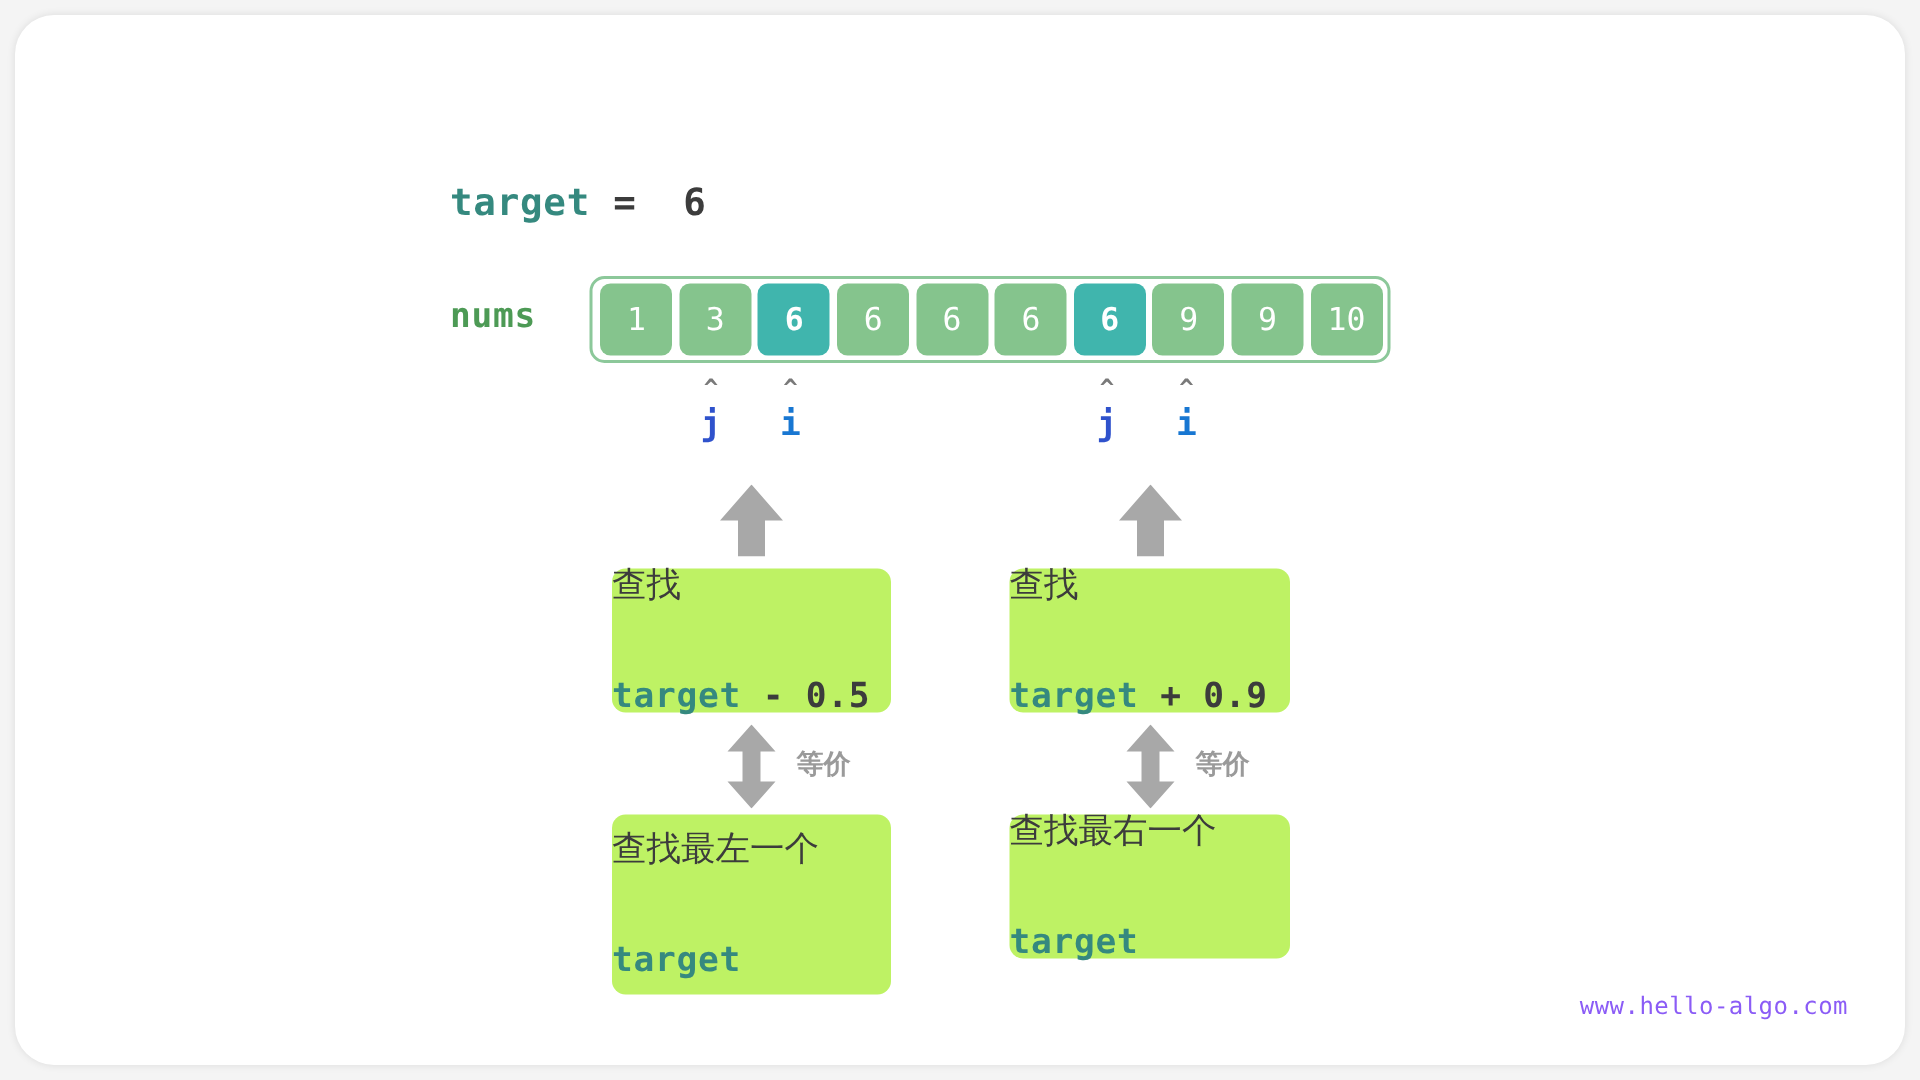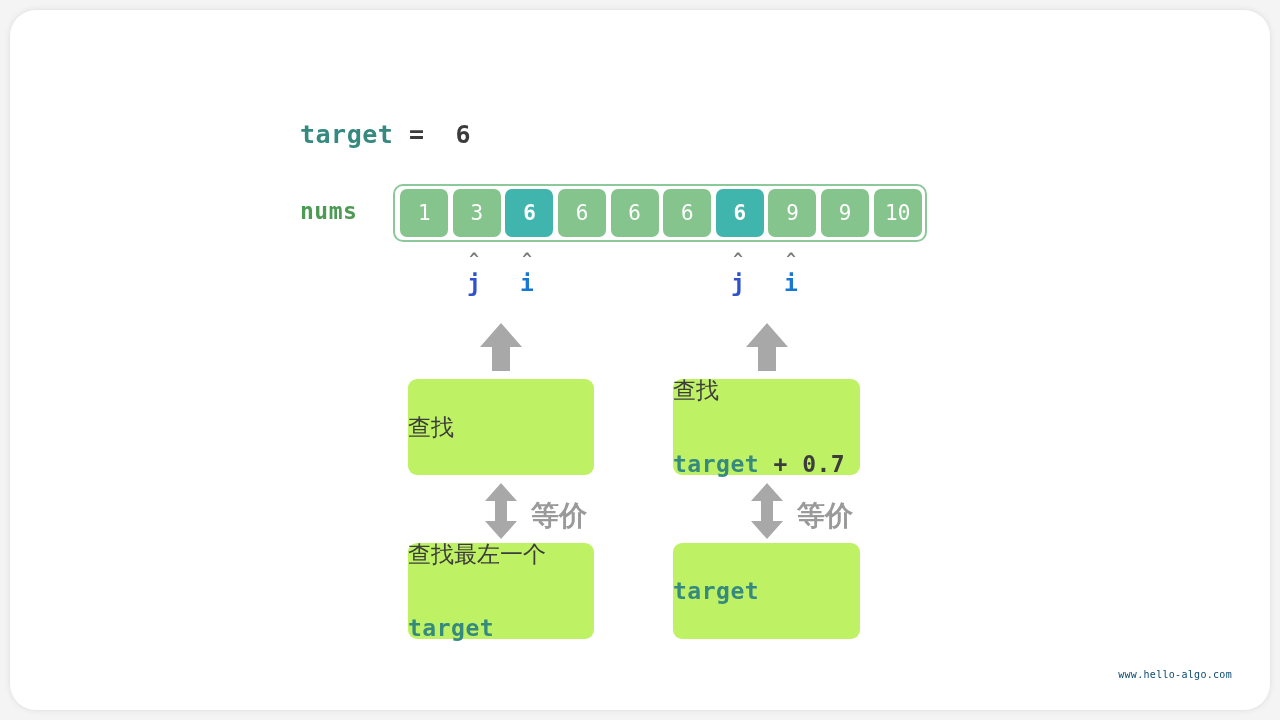--- a/index.html
+++ b/index.html
@@ -123,21 +123,21 @@
   .arrow-dbl {
     position: absolute;
     width: 34px;
     height: 56px;
   }
 
   
   .equiv {
     position: absolute;
     font-family: "DejaVu Sans", sans-serif;
-    font-size: 28px;
+    font-size: 18px;
     font-weight: bold;
     color: #9a9a9a;
   }
 
   
   .gbox {
     position: absolute;
     background: #bef264;
     border-radius: 9px;
     display: flex;
@@ -161,22 +161,22 @@
     letter-spacing: 0.5px;
     white-space: nowrap;
   }
 
   
   #watermark {
     position: absolute;
     right: 38px;
     bottom: 30px;
     font-family: "DejaVu Sans Mono", monospace;
-    font-size: 10px;
-    color: #0c4a6e;
+    font-size: 16px;
+    color: #8b5cf6;
     letter-spacing: 0.3px;
     margin-top: 47px;
   }
 </style>
 </head>
 <body>
 
 <div id="stage">
   <div id="card">
 
@@ -222,44 +222,46 @@
       </svg>
     </div>
     <div class="arrow-up" style="left:735px; top:313px;">
       <svg width="44" height="48" viewBox="0 0 44 48">
         <polygon points="22,0 43,24 31,24 31,48 13,48 13,24 1,24" fill="#a8a8a8"></polygon>
       </svg>
     </div>
 
     <div class="gbox" style="left:398px; top:369px; width:186px; height:96px;">
       <div class="l1">查找</div>
+      <div class="l2"><span class="tok-teal">target</span><span class="tok-dark"> - 0.5</span></div>
     </div>
     <div class="gbox" style="left:663px; top:369px; width:187px; height:96px;">
       <div class="l1">查找</div>
-      <div class="l2"><span class="tok-teal">target</span><span class="tok-dark"> + 0.7</span></div>
+      <div class="l2"><span class="tok-teal">target</span><span class="tok-dark"> + 0.9</span></div>
     </div>
 
     <div class="arrow-dbl" style="left:474px; top:473px;">
       <svg width="34" height="56" viewBox="0 0 34 56">
         <polygon points="17,0 33,18 23,18 23,38 33,38 17,56 1,38 11,38 11,18 1,18" fill="#a8a8a8"></polygon>
       </svg>
     </div>
     <div class="arrow-dbl" style="left:740px; top:473px;">
       <svg width="34" height="56" viewBox="0 0 34 56">
         <polygon points="17,0 33,18 23,18 23,38 33,38 17,56 1,38 11,38 11,18 1,18" fill="#a8a8a8"></polygon>
       </svg>
     </div>
 
     <div class="equiv" style="left:521px; top:487px;">等价</div>
     <div class="equiv" style="left:787px; top:487px;">等价</div>
 
-    <div class="gbox" style="left:398px; top:533px; width:186px; height:96px;">
+    <div class="gbox" style="left:398px; top:533px; width:186px; height:120px;">
       <div class="l1">查找最左一个</div>
       <div class="l2 tok-teal">target</div>
     </div>
     <div class="gbox" style="left:663px; top:533px; width:187px; height:96px;">
+      <div class="l1">查找最右一个</div>
       <div class="l2 tok-teal">target</div>
     </div>
 
     <div id="watermark">www.hello-algo.com</div>
 
   </div>
 </div>
 
 </body></html>

